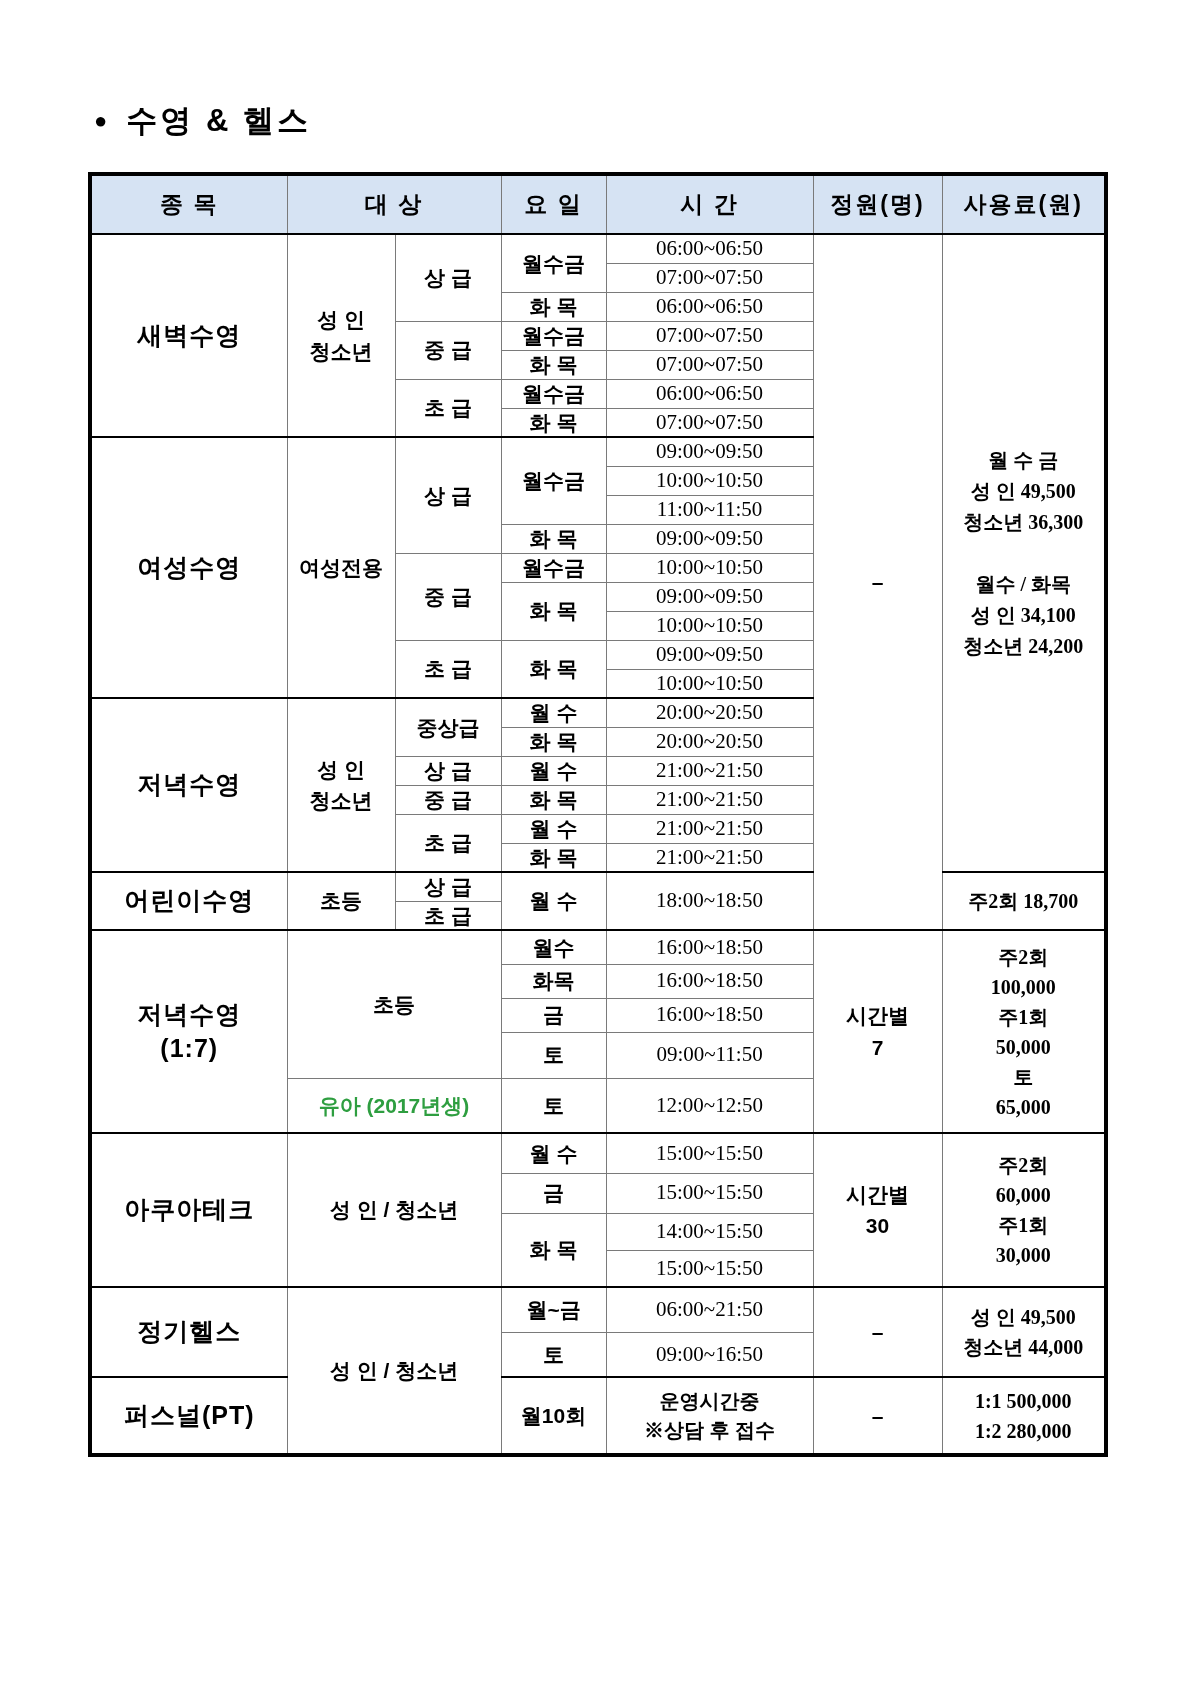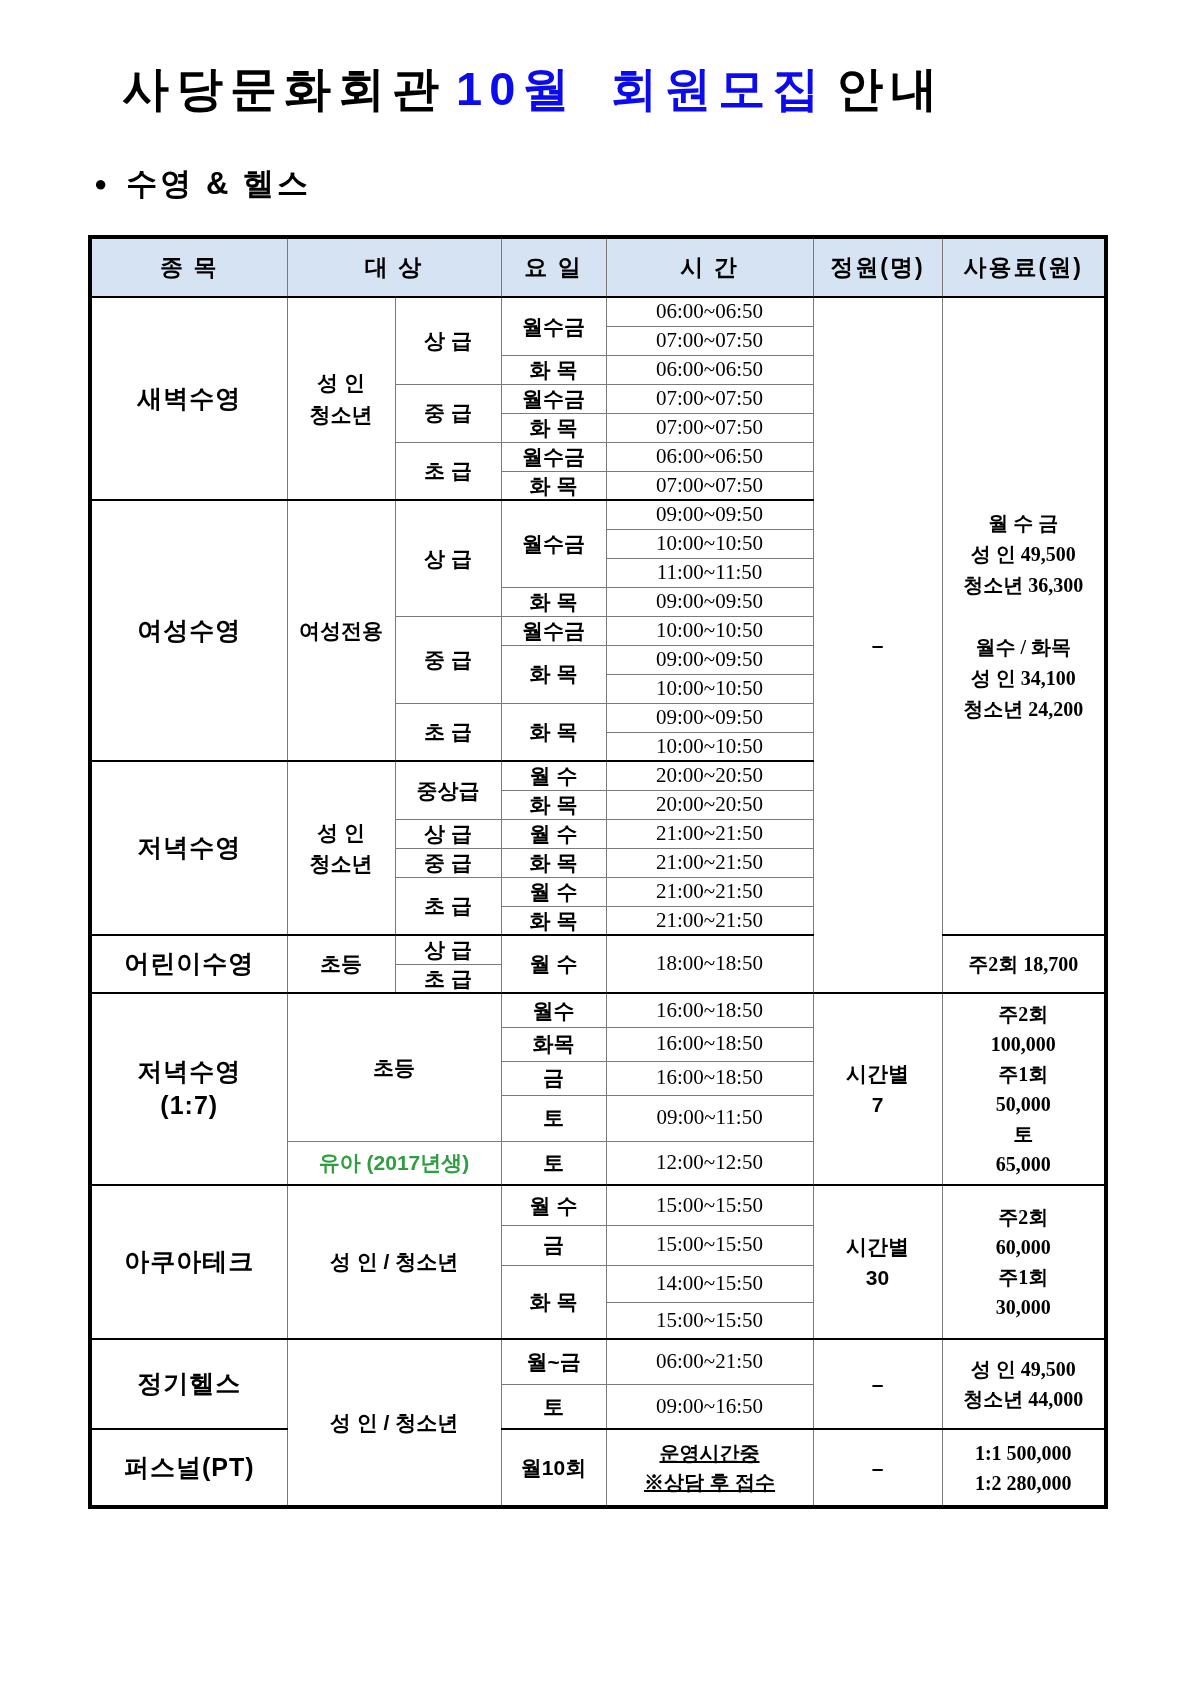--- a/index.html
+++ b/index.html
@@ -58,36 +58,35 @@
     font-size:23px;font-weight:bold;
     letter-spacing:2px;
     border-bottom:2px solid #000;
   }
   tr.sec > td{border-top:2px solid #000;}
   td.item{font-size:25px;font-weight:bold;letter-spacing:1px;line-height:1.35;}
   td.target{font-size:21px;font-weight:bold;line-height:1.5;margin-top:48px;}
   td.level{font-size:21px;font-weight:bold;}
   td.day{font-size:21px;font-weight:bold;}
   td.time{font-family:"Liberation Serif",serif;font-size:21px;font-weight:normal;}
-  td.time-note{font-family:"Liberation Sans",sans-serif;font-size:20px;font-weight:bold;line-height:1.45;text-decoration:underline;}
+  td.time-note{font-family:"Liberation Sans",sans-serif;font-size:20px;font-weight:bold;line-height:1.45;}
   td.cap{font-size:21px;font-weight:bold;line-height:1.5;}
   td.fee{
     font-family:"Liberation Serif",serif;
     font-size:20px;font-weight:bold;
     line-height:1.5;
   }
   td.fee-big{line-height:1.55;font-size:20px;}
   td.green{color:var(--green);}
 </style>
 </head>
 <body>
 
 <div class="page">
 
-  <div class="title"><span>사당문화회관</span><span class="blue">10월 회원모집</span><span>안내</span></div>
 
   <div class="section-head">
     <span class="bullet">●</span>
     <span>수영 &amp; 헬스</span>
   </div>
 
   <table>
     <colgroup>
       <col class="c1">
         <col class="c2">
@@ -248,21 +247,21 @@
           <td class="time">16:00~18:50</td>
         </tr>
         <tr style="height: 34px;">
           <td class="day">금</td>
           <td class="time">16:00~18:50</td>
         </tr>
         <tr style="height: 46px;">
           <td class="day">토</td>
           <td class="time">09:00~11:50</td>
         </tr>
-        <tr style="height: 44px;">
+        <tr style="height: 55px;">
           <td colspan="2" class="target green">유아 (2017년생)</td>
           <td class="day">토</td>
           <td class="time">12:00~12:50</td>
         </tr>
         <tr class="sec" style="height: 40px;">
           <td rowspan="4" class="item">아쿠아테크</td>
           <td rowspan="4" colspan="2" class="target">성 인 / 청소년</td>
           <td class="day">월 수</td>
           <td class="time">15:00~15:50</td>
           <td rowspan="4" class="cap">시간별

